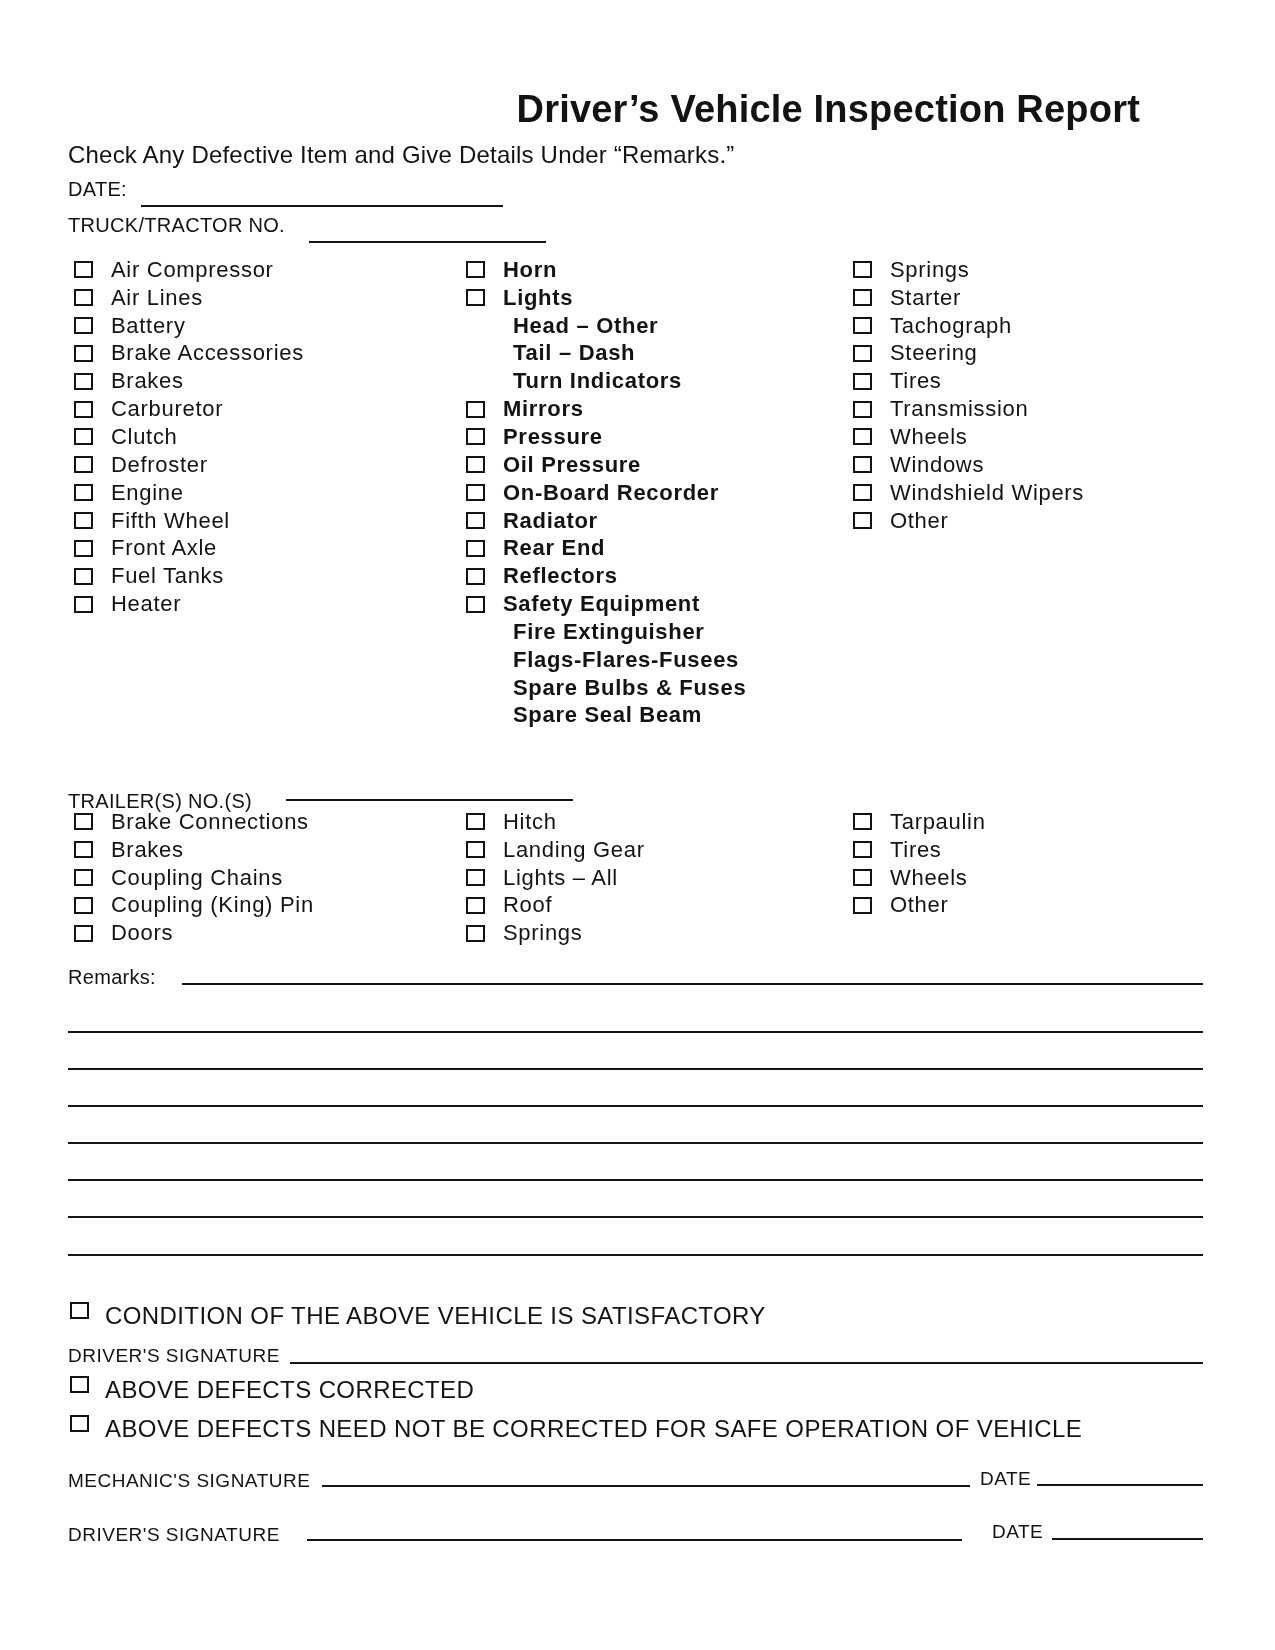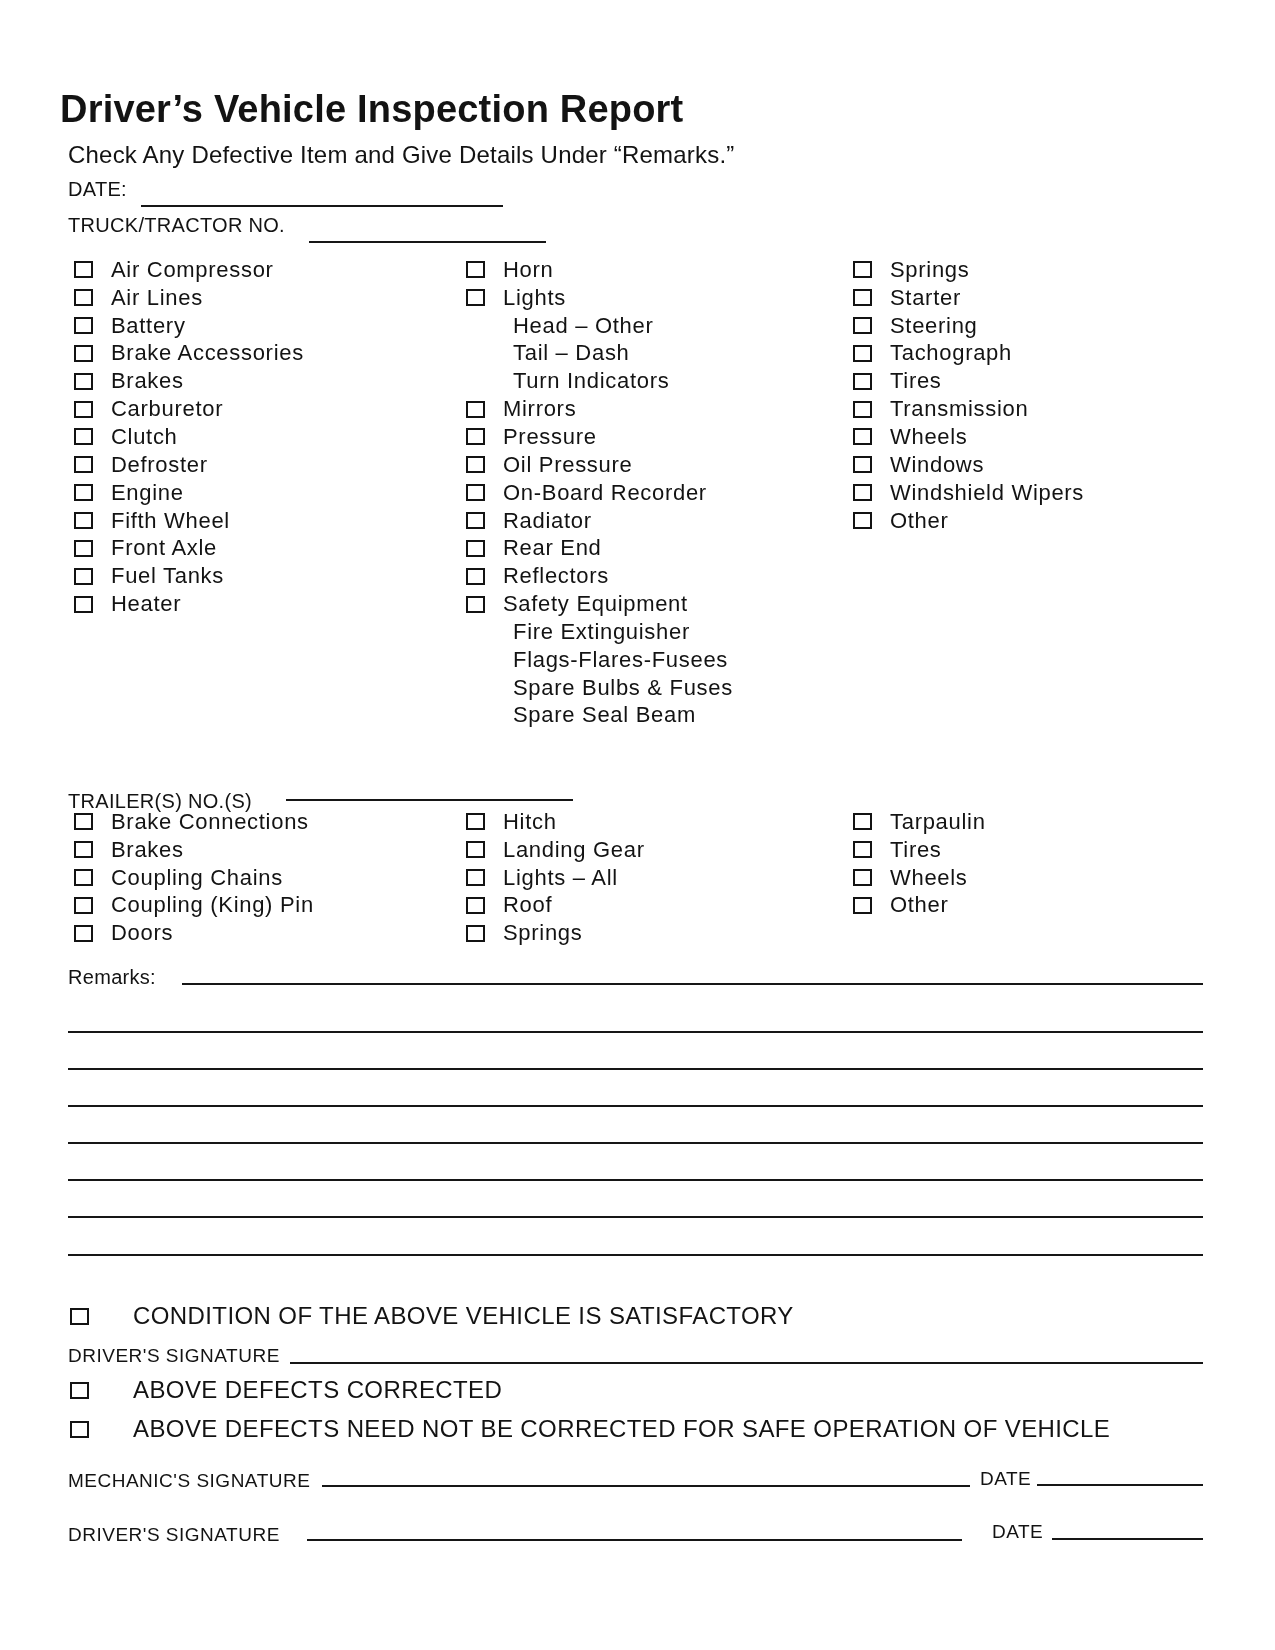--- a/index.html
+++ b/index.html
@@ -11,21 +11,21 @@
   body {
     font-family: "Liberation Sans", sans-serif;
     color: #131313;
     position: relative;
     -webkit-font-smoothing: antialiased;
   }
   .abs { position: absolute; }
 
   .title {
     left: 60px; top: 88px; width: 1080px;
-    text-align: left;
+    text-align: right;
     font-size: 38px; font-weight: bold; letter-spacing: 0.2px;
     white-space: nowrap;
   }
   .subtitle {
     left: 68px; top: 141px;
     font-size: 24px; letter-spacing: 0.2px; white-space: nowrap;
   }
   .field-label {
     font-size: 20px; letter-spacing: 0.3px; white-space: nowrap;
   }
@@ -49,21 +49,21 @@
     box-sizing: border-box;
     margin-right: 18px;
     background: #ffffff;
   }
   .row.sub .box { visibility: hidden; }
   .row.sub .lbl { padding-left: 10px; }
   .lbl {
     font-size: 22px; letter-spacing: 0.7px; white-space: nowrap;
   }
 
-  .cert-row { display: flex; align-items: center; height: 28px; gap: 28px; }
+  .cert-row { display: flex; height: 28px; }
   .cert-row .box { margin-right: 16px; }
   .cert-lbl { font-size: 24px; letter-spacing: 0.4px; white-space: nowrap; }
 
   .ruled-line {
     height: 0;
     border-bottom: 2.5px solid #161616;
     margin-bottom: 35.1px;
   }
 </style>
 </head>
@@ -140,21 +140,21 @@
     <div class="row">
       <span class="box"></span>
       <span class="lbl">Fuel Tanks</span>
     </div>
 
     <div class="row">
       <span class="box"></span>
       <span class="lbl">Heater</span>
     </div>
   </div>
-<div class="abs col" style="left:466px; top:256px;">
+<div class="abs col" style="left:466px; top:256px;font-weight:bold;">
 
     <div class="row">
       <span class="box"></span>
       <span class="lbl">Horn</span>
     </div>
 
     <div class="row">
       <span class="box"></span>
       <span class="lbl">Lights</span>
     </div>
@@ -241,26 +241,26 @@
       <span class="lbl">Springs</span>
     </div>
 
     <div class="row">
       <span class="box"></span>
       <span class="lbl">Starter</span>
     </div>
 
     <div class="row">
       <span class="box"></span>
+      <span class="lbl">Tachograph</span>
+    </div>
+
+    <div class="row">
+      <span class="box"></span>
       <span class="lbl">Steering</span>
-    </div>
-
-    <div class="row">
-      <span class="box"></span>
-      <span class="lbl">Tachograph</span>
     </div>
 
     <div class="row">
       <span class="box"></span>
       <span class="lbl">Tires</span>
     </div>
 
     <div class="row">
       <span class="box"></span>
       <span class="lbl">Transmission</span>

